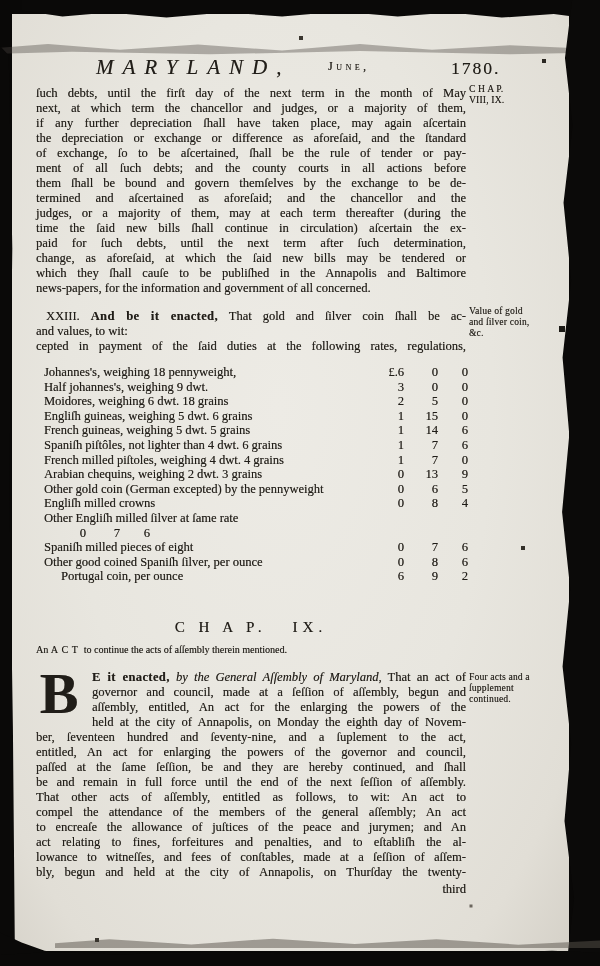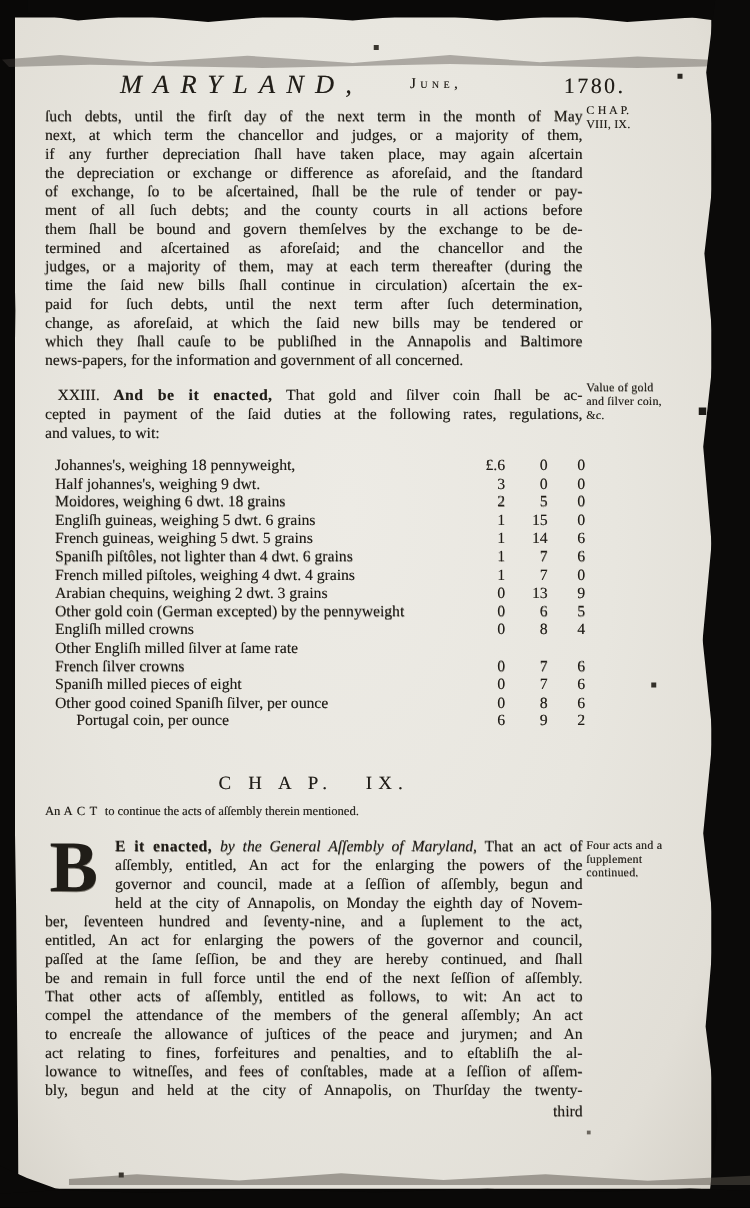--- a/index.html
+++ b/index.html
@@ -103,22 +103,22 @@
     <div class="jline">judges, or a majority of them, may at each term thereafter (during the</div>
     <div class="jline">time the ſaid new bills ſhall continue in circulation) aſcertain the ex-</div>
     <div class="jline">paid for ſuch debts, until the next term after ſuch determination,</div>
     <div class="jline">change, as aforeſaid, at which the ſaid new bills may be tendered or</div>
     <div class="jline">which they ſhall cauſe to be publiſhed in the Annapolis and Baltimore</div>
     <div class="jline">news-papers, for the information and government of all concerned.</div>
   </div>
 
 <div class="txt para sec23">
   <div class="jline l1"><span>XXIII.</span> <span class="bl">And be it enacted,</span> <span>That gold and ſilver coin ſhall be ac-</span></div>
+  <div class="jline l3">and values, to wit:</div>
   <div class="jline">cepted in payment of the ſaid duties at the following rates, regulations,</div>
-  <div class="jline l3">and values, to wit:</div>
 </div>
 
 <div class="txt coin-table">
 
 <div class="trow">
     <span class="tlabel">Johannes's, weighing 18 pennyweight,</span>
     <span class="cl">£.6</span>
     <span class="cs">0</span>
     <span class="cd">0</span>
   </div>
@@ -176,21 +176,20 @@
     <span class="cs">8</span>
     <span class="cd">4</span>
   </div>
     <div class="trow">
     <span class="tlabel">Other Engliſh milled ſilver at ſame rate</span>
     <span class="cl"></span>
     <span class="cs"></span>
     <span class="cd"></span>
   </div>
     <div class="trow">
-    <span class="tlabel">French ſilver crowns</span>
     <span class="cl">0</span>
     <span class="cs">7</span>
     <span class="cd">6</span>
   </div>
     <div class="trow">
     <span class="tlabel">Spaniſh milled pieces of eight</span>
     <span class="cl">0</span>
     <span class="cs">7</span>
     <span class="cd">6</span>
   </div>
@@ -213,22 +212,22 @@
 </div>
 <div class="txt act-title">
   <span>An</span> <span class="caps">ACT</span> <span>to continue the acts of aſſembly therein mentioned.</span>
 </div>
 
 <div class="txt para chap9p">
   <span class="dropcap">B</span>
   <div class="jline"><span class="bl">E it enacted,</span> <span class="it">by the General Aſſembly of Maryland,</span> <span>That an act of</span></div>
   <div>
 
-  <div class="jline">aſſembly, entitled, An act for the enlarging the powers of the</div>
-      <div class="jline">governor and council, made at a ſeſſion of aſſembly, begun and</div>
+  <div class="jline">governor and council, made at a ſeſſion of aſſembly, begun and</div>
+      <div class="jline">aſſembly, entitled, An act for the enlarging the powers of the</div>
       <div class="jline">held at the city of Annapolis, on Monday the eighth day of Novem-</div>
       <div class="jline">ber, ſeventeen hundred and ſeventy-nine, and a ſuplement to the act,</div>
       <div class="jline">entitled, An act for enlarging the powers of the governor and council,</div>
       <div class="jline">paſſed at the ſame ſeſſion, be and they are hereby continued, and ſhall</div>
       <div class="jline">be and remain in full force until the end of the next ſeſſion of aſſembly.</div>
       <div class="jline">That other acts of aſſembly, entitled as follows, to wit: An act to</div>
       <div class="jline">compel the attendance of the members of the general aſſembly; An act</div>
       <div class="jline">to encreaſe the allowance of juſtices of the peace and jurymen; and An</div>
       <div class="jline">act relating to fines, forfeitures and penalties, and to eſtabliſh the al-</div>
       <div class="jline">lowance to witneſſes, and fees of conſtables, made at a ſeſſion of aſſem-</div>

